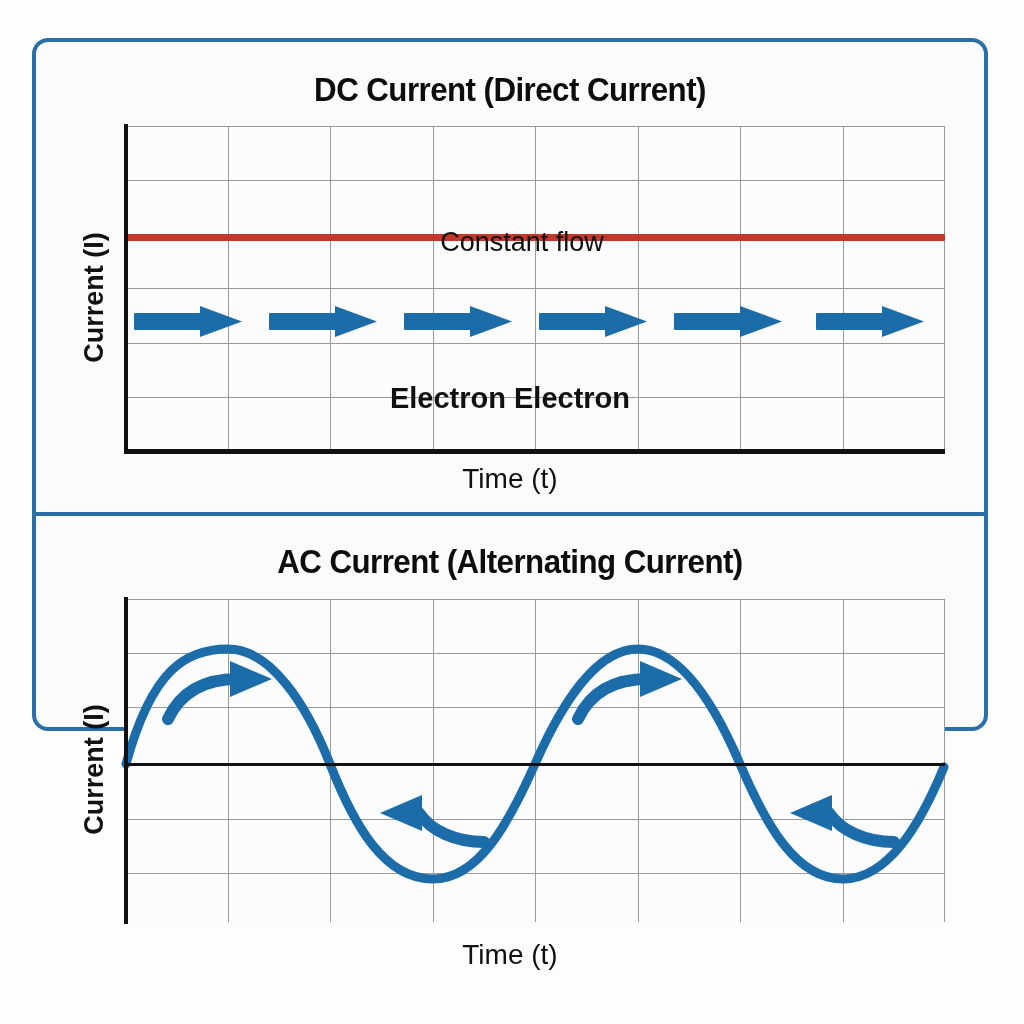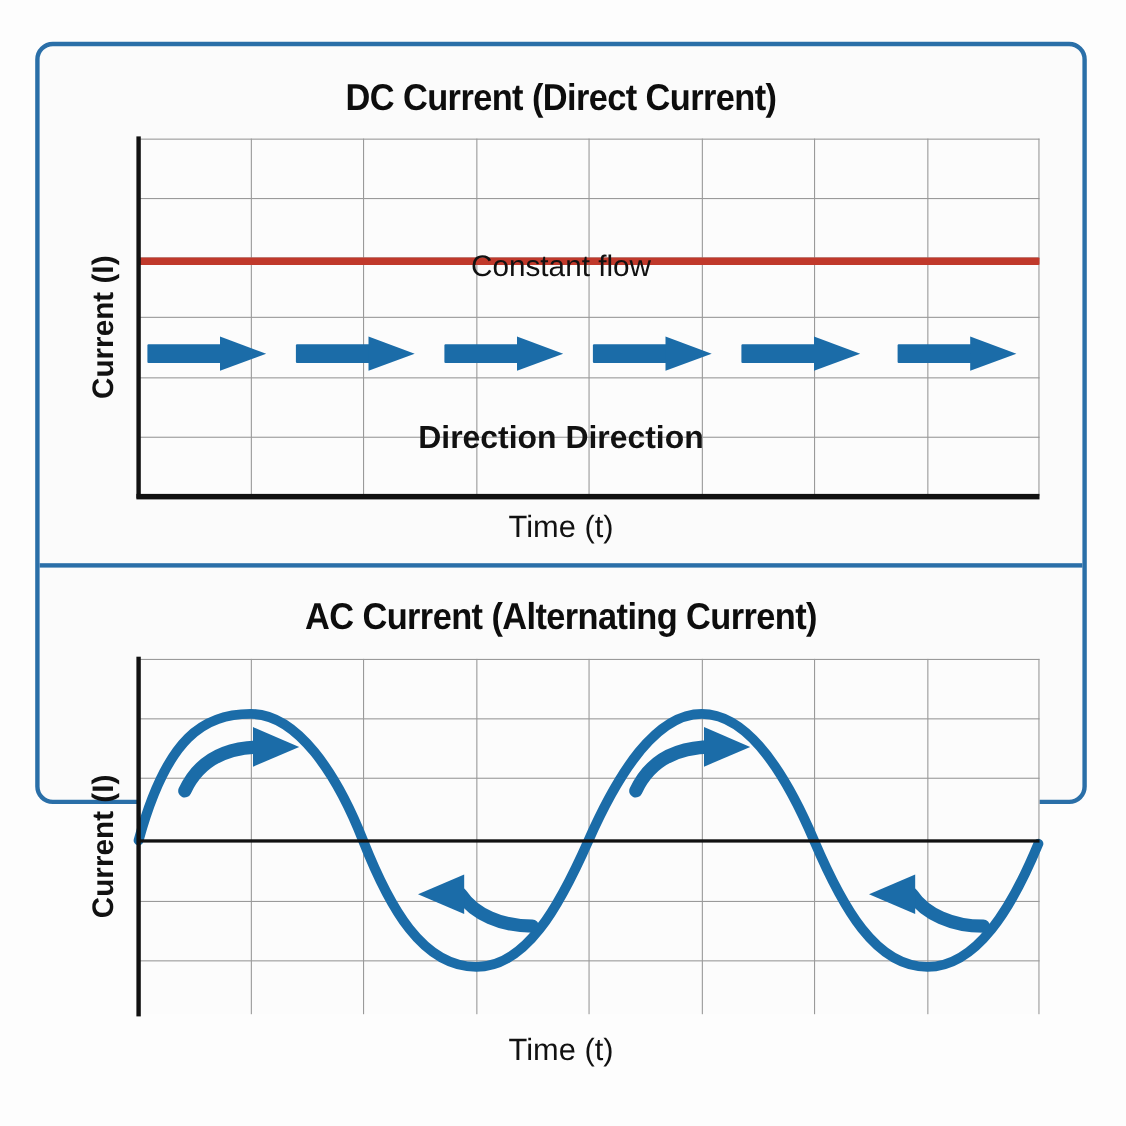--- a/index.html
+++ b/index.html
@@ -154,21 +154,21 @@
   }
 
   .annot {
     position: absolute;
     width: 948px;
     left: 0;
     text-align: center;
     color: #111;
     white-space: nowrap;
   }
-  .annot.regular { font-weight: normal; font-size: 27px; }
+  .annot.regular { font-weight: normal; font-size: 27px; margin-left: 12px; }
   .annot.bold    { font-weight: bold;   font-size: 29px; }
 
   .arrow-layer {
     position: absolute;
     inset: 0;
     overflow: visible;
     pointer-events: none;
   }
 </style>
 </head>
@@ -233,21 +233,21 @@
             </g>
           </g>
         </svg>
 
         <div class="axis-y"></div>
         <div class="axis-x-bottom"></div>
       </div>
 
       <div class="annot regular" style="top:185px;">Constant flow</div>
 
-      <div class="annot bold" style="top:340px;">Direction Direction</div>
+      <div class="annot bold" style="top:340px;">Electron Electron</div>
 
       <div class="xlabel" style="top:421px;">Time (t)</div>
     </div>
 
     <div id="panel-divider"></div>
 
     <div class="panel" id="panel-ac">
 
       <div class="panel-title" id="title-ac">AC Current (Alternating Current)</div>
 

